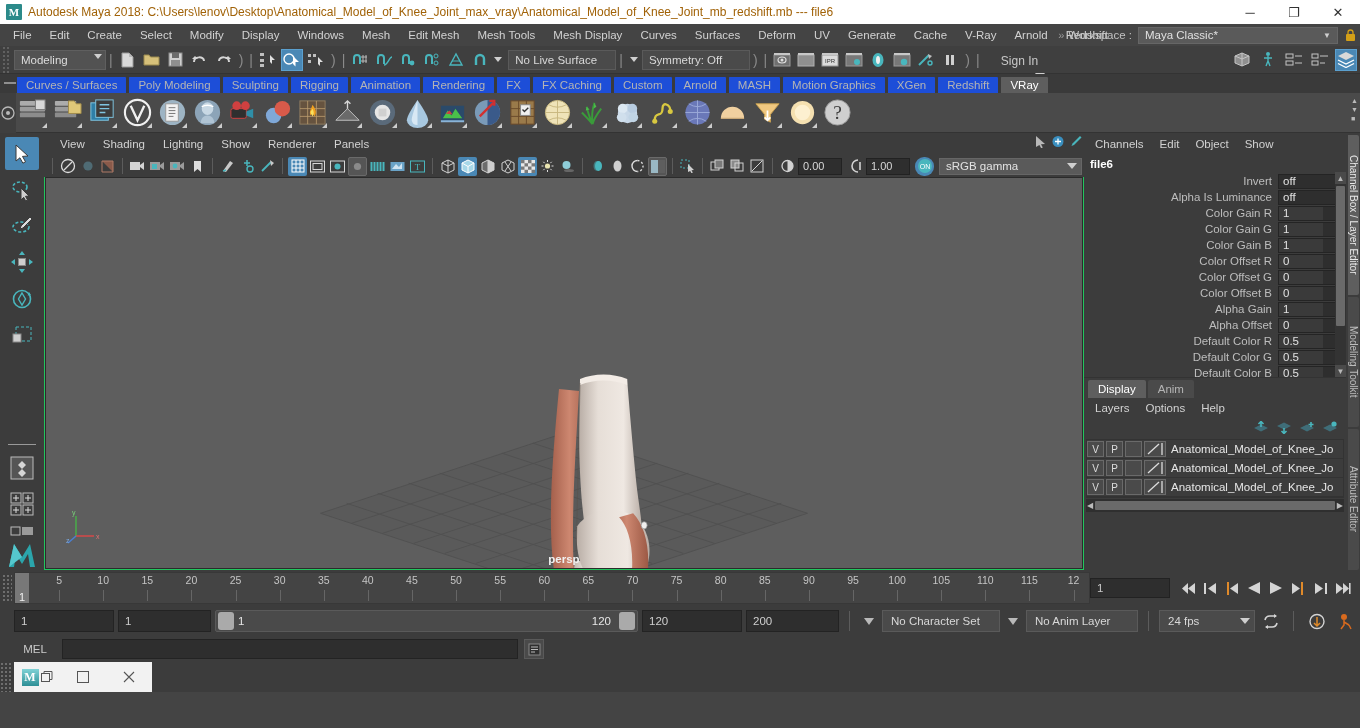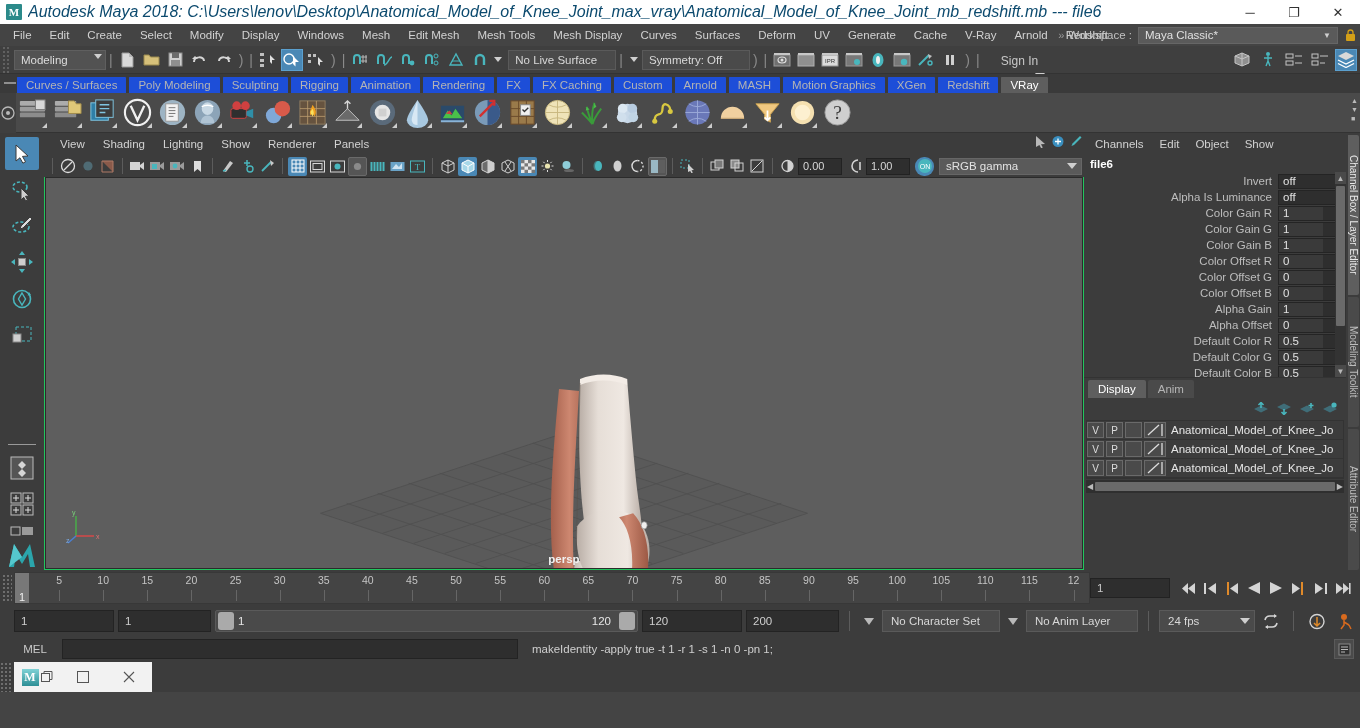--- a/index.html
+++ b/index.html
@@ -17,21 +17,21 @@
   .titlebar {
     height:24px; background:#ffffff; color:#111; display:flex; align-items:center;
     font-size:12px; position:relative;
   }
   .title-logo {
     width:16px;height:16px;margin-left:6px;margin-right:6px;
     background:#2b8a8a; color:#fff; font-weight:bold; font-size:11px;
     display:flex;align-items:center;justify-content:center; border-radius:1px;
     font-family:"Liberation Serif", serif;
   }
-  .title-text { white-space:nowrap; overflow:hidden; font-size:16px; color:#0c4a6e;font-style:italic;}
+  .title-text { white-space:nowrap; overflow:hidden; font-size:12px; color:#a16207;}
   .win-ctrl { position:absolute; top:0; right:0; display:flex; height:24px;}
   .win-btn { width:44px;height:24px;display:flex;align-items:center;justify-content:center;
              font-size:13px;color:#333;}
 
   
   .menubar {
     height:22px; background:#444444; display:flex; align-items:center;
     padding-left:4px; font-size:11.5px; position:relative;
   }
   .menubar .mi { padding:2px 9px; color:#d2d2d2; white-space:nowrap; }
@@ -1176,20 +1176,25 @@
             <div class="cb-arrow-up">▲</div>
             <div class="cb-thumb"></div>
             <div class="cb-arrow-dn">▼</div>
           </div>
         </div>
 
         <div class="layer-sec">
           <div class="ltabs" id="ltabs">
               <div class="ltab active">Display</div>
               <div class="ltab">Anim</div>
+            </div>
+          <div class="lmenu" id="lmenus">
+              <div class="lm">Layers</div>
+              <div class="lm">Options</div>
+              <div class="lm">Help</div>
             </div>
           <div class="lbtns">
             <span>
               <svg width="16" height="13" viewBox="0 0 16 13">
                   <path d="M1 7l7-3.5 7 3.5-7 3.5z" fill="#3f6d78"></path>
                   <path d="M8 6V1M5.5 3L8 0.5 10.5 3" stroke="#49b6bd" stroke-width="1.6" fill="none"></path>
                 </svg>
             </span>
             <span>
               <svg width="16" height="13" viewBox="0 0 16 13">
@@ -1414,21 +1419,20 @@
       <svg width="18" height="17" viewBox="0 0 18 17">
           <circle cx="6" cy="4" r="3" fill="#d86a1e"></circle>
           <path d="M6 7v5l-3 4M6 9l5 3M11 12l2 4" stroke="#d86a1e" stroke-width="1.5" fill="none"></path>
         </svg>
     </div>
   </div>
 
   <div class="cmdrow">
     <div class="mel-label">MEL</div>
     <input class="mel-input" style="color: rgb(221, 221, 221); font-size: 11.5px; padding-left: 6px; outline: none;" value="">
-    <div class="mel-out">makeIdentity -apply true -t 1 -r 1 -s 1 -n 0 -pn 1;</div>
     <div class="mel-btn">
       <svg width="13" height="13" viewBox="0 0 13 13">
           <rect x="1" y="1" width="11" height="11" fill="#2f2f2f" stroke="#888"></rect>
           <path d="M3 4h7M3 6.5h7M3 9h4" stroke="#bbb"></path>
         </svg>
     </div>
   </div>
 
   <div class="taskbar">
     <div class="tb-dots"></div>

